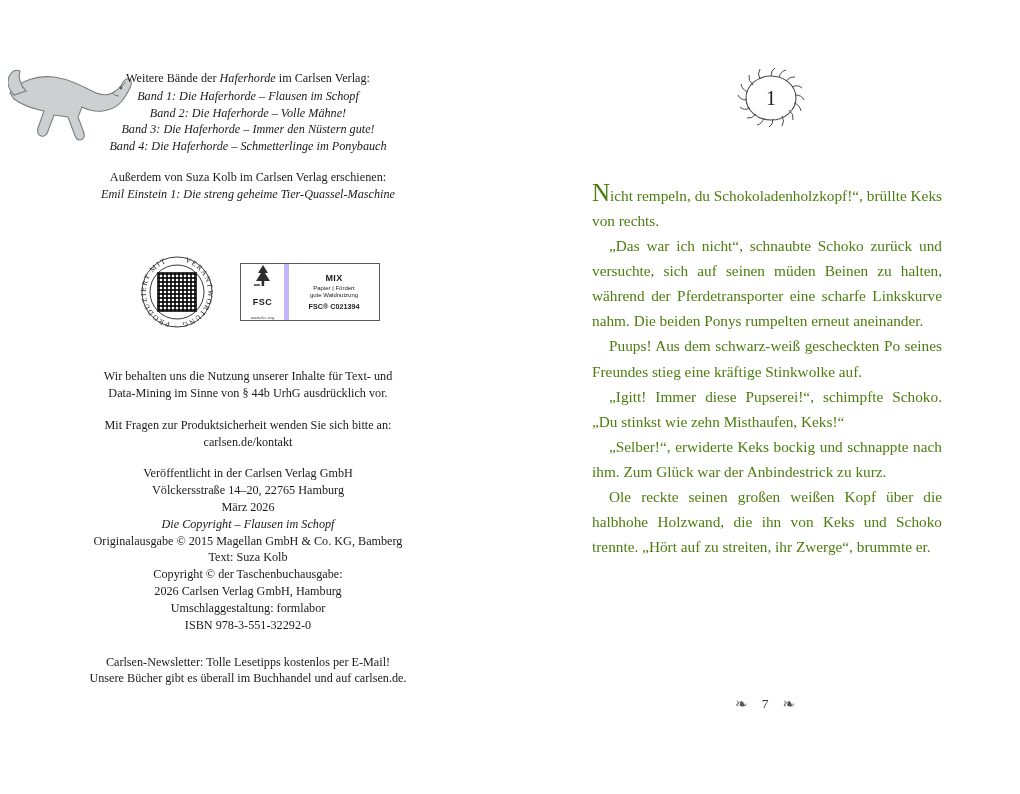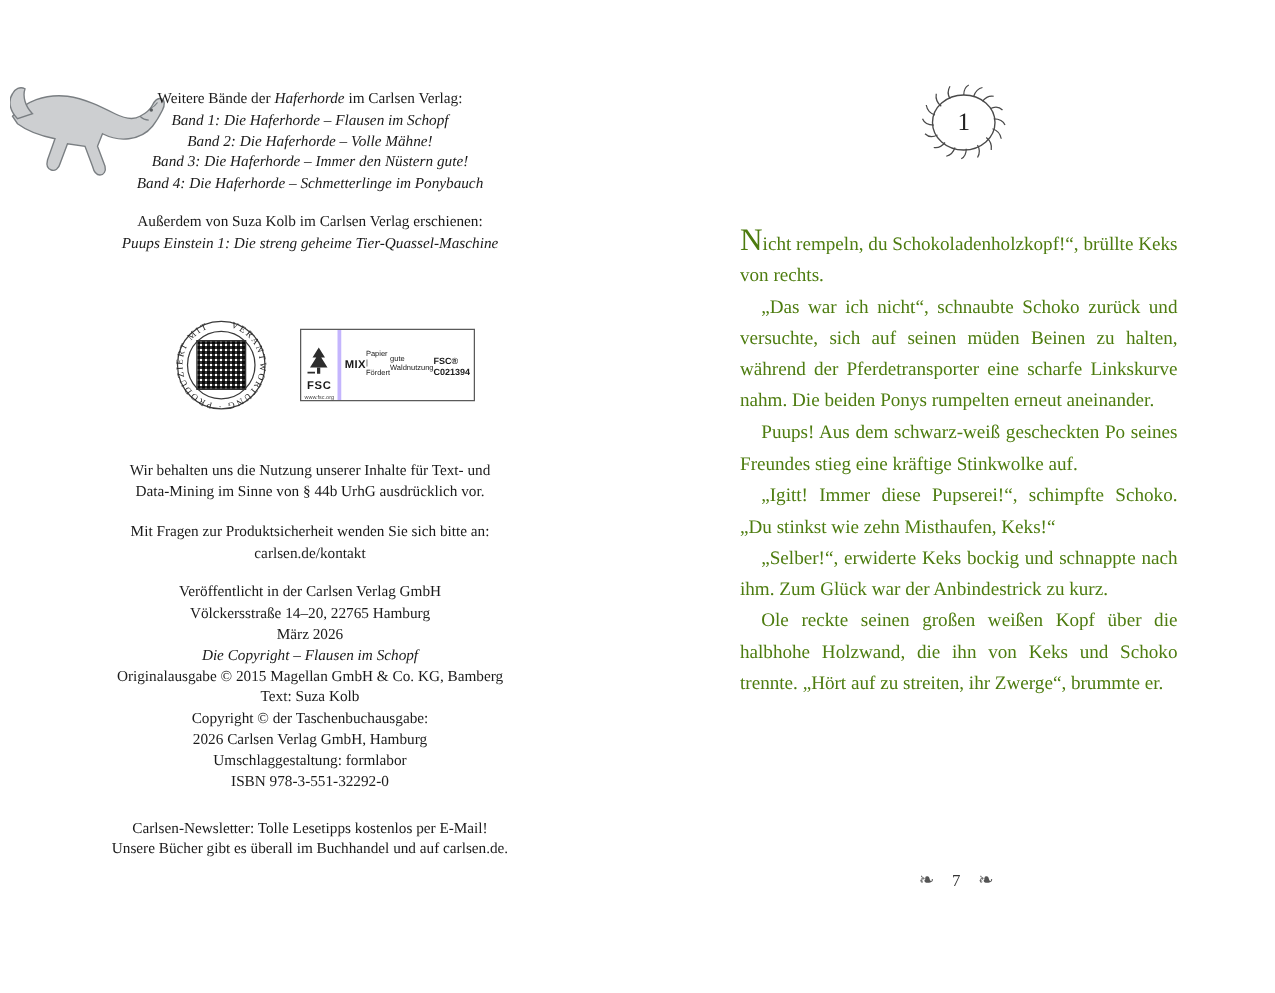--- a/index.html
+++ b/index.html
@@ -95,25 +95,25 @@
     border: 1px solid #5a5a5a;
     width: 140px;
     height: 58px;
     display: flex;
     align-items: stretch;
     box-sizing: border-box;
     background: #fff;
   }
   .fsc-left {
     width: 48px;
-    border-right: 3px solid #c4b5fd;
+    border-right: 5px solid #c4b5fd;
     display: flex;
     flex-direction: column;
     align-items: center;
-    justify-content: flex-end;
+    justify-content: space-between;
     gap: 2px;
     box-sizing: border-box;
   }
   .fsc-tree {
     width: 22px;
     height: 24px;
   }
   .fsc-left .fsc-word {
     font-family: "Liberation Sans", sans-serif;
     font-size: 9px;
@@ -121,21 +121,21 @@
     letter-spacing: .5px;
   }
   .fsc-left .fsc-url {
     font-family: "Liberation Sans", sans-serif;
     font-size: 4.4px;
     color: #444;
   }
   .fsc-right {
     flex: 1;
     display: flex;
-    flex-direction: row;
+    flex-direction: column;
     align-items: center;
     justify-content: center;
     font-family: "Liberation Sans", sans-serif;
     line-height: 1.25;
     padding: 2px 3px;
     box-sizing: border-box;
   }
   .fsc-right .mix {
     font-size: 9px;
     font-weight: bold;
@@ -237,21 +237,21 @@
           <span>Weitere Bände der </span><span class="ital">Haferhorde</span><span> im Carlsen Verlag:</span>
         </div>
         <div class="ital">Band 1: Die Haferhorde – Flausen im Schopf</div>
         <div class="ital">Band 2: Die Haferhorde – Volle Mähne!</div>
         <div class="ital">Band 3: Die Haferhorde – Immer den Nüstern gute!</div>
         <div class="ital">Band 4: Die Haferhorde – Schmetterlinge im Ponybauch</div>
       </div>
 
       <div class="blk tight">
         <div>Außerdem von Suza Kolb im Carlsen Verlag erschienen:</div>
-        <div class="ital">Puups Einstein 1: Die streng geheime Tier-Quassel-Maschine</div>
+        <div class="ital">Emil Einstein 1: Die streng geheime Tier-Quassel-Maschine</div>
       </div>
 
     </div>
 
     <div class="logos">
 
       <div class="pefc-seal">
         <svg class="ring-text" viewBox="0 0 74 74">
           <circle cx="37" cy="37" r="35" fill="none" stroke="#3a3a3a" stroke-width="1"></circle>
           <circle cx="37" cy="37" r="27" fill="none" stroke="#3a3a3a" stroke-width="1"></circle>

